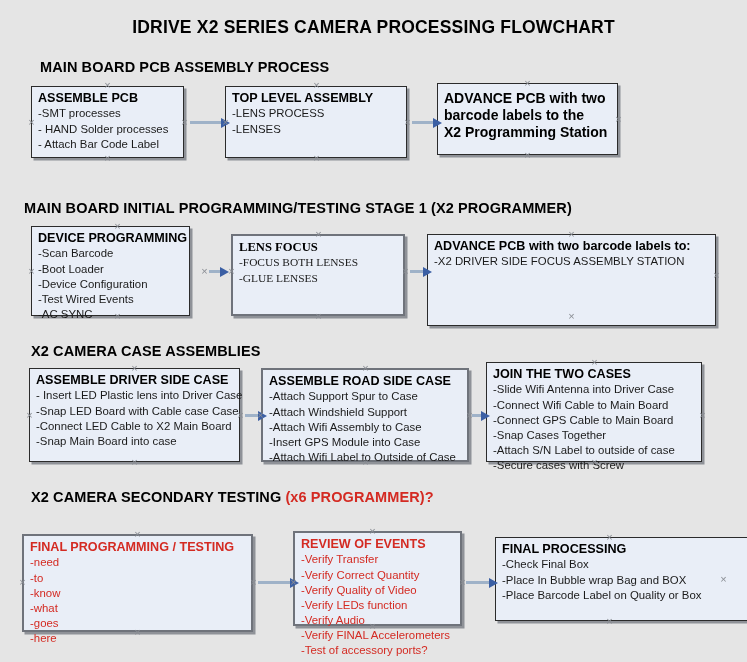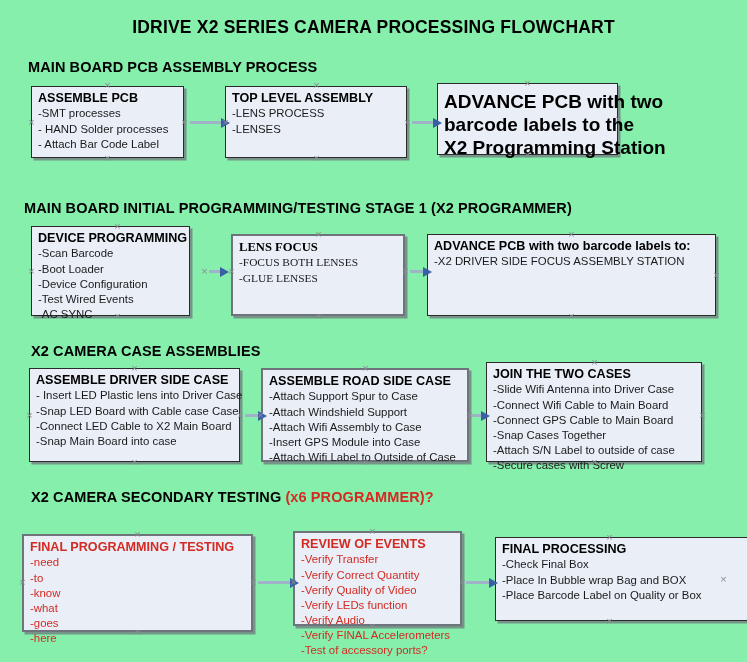--- a/index.html
+++ b/index.html
@@ -8,21 +8,21 @@
     background: #ffffff;
   }
   body {
     font-family: "Liberation Sans", sans-serif;
     -webkit-font-smoothing: antialiased;
   }
   #canvas {
     position: relative;
     width: 747px;
     height: 662px;
-    background: #86efac;
+    background: #e5e5e5;
     overflow: hidden;
   }
   .chart-title {
     position: absolute;
     left: 0;
     top: 17px;
     width: 747px;
     text-align: center;
     font-size: 17.5px;
     font-weight: bold;
@@ -62,21 +62,21 @@
     white-space: nowrap;
   }
   .node-line {
     font-size: 11.4px;
     color: #1a1a1a;
     line-height: 1.33;
     white-space: nowrap;
   }
   .node.red .node-title { color: #d42a22; }
   .node.red .node-line  { color: #d42a22; }
-  .node.big-title .node-title { font-size: 19px; }
+  .node.big-title .node-title { font-size: 14px; }
 
   
   .conn {
     position: absolute;
     height: 3px;
     background: #9fb2c8;
     z-index: 5;
   }
   .conn::after {
     content: "";
@@ -104,21 +104,21 @@
   }
   .handle::before { content: "\00D7"; }
 </style>
 </head>
 <body>
 
 <div id="canvas">
 
   <div class="chart-title">IDRIVE X2  SERIES CAMERA PROCESSING FLOWCHART</div>
 
-  <div class="section-header" style="left:28px; top:59px;">
+  <div class="section-header" style="left:40px; top:59px;">
     <span>MAIN BOARD PCB ASSEMBLY PROCESS</span>
   </div>
 
   <div class="node" style="left:31px; top:86px; width:153px; height:72px;">
     <div class="node-title">ASSEMBLE PCB</div>
     <div class="node-line">-SMT processes</div>
     <div class="node-line">- HAND Solder processes</div>
     <div class="node-line">- Attach Bar Code Label</div>
   </div>
   <div class="handle" style="left:103px; top:81px;"></div>
@@ -173,21 +173,21 @@
     <div class="node-line">-FOCUS BOTH LENSES</div>
     <div class="node-line">-GLUE LENSES</div>
   </div>
   <div class="handle" style="left:314px; top:230px;"></div>
   <div class="handle" style="left:314px; top:312px;"></div>
   <div class="handle" style="left:227px; top:267px;"></div>
   <div class="handle" style="left:401px; top:267px;"></div>
 
   <div class="conn" style="left:410px; top:270px; width:14px;"></div>
 
-  <div class="node" style="left:427px; top:234px; width:289px; height:82px;">
+  <div class="node" style="left:427px; top:234px; width:289px; height:92px;">
     <div class="node-title">ADVANCE PCB with two barcode labels to:</div>
     <div class="node-line">-X2 DRIVER  SIDE  FOCUS  ASSEMBLY STATION</div>
   </div>
   <div class="handle" style="left:567px; top:230px;"></div>
   <div class="handle" style="left:567px; top:312px;"></div>
   <div class="handle" style="left:712px; top:271px;"></div>
 
   <div class="section-header" style="left:31px; top:343px;">
     <span>X2 CAMERA CASE ASSEMBLIES</span>
   </div>

